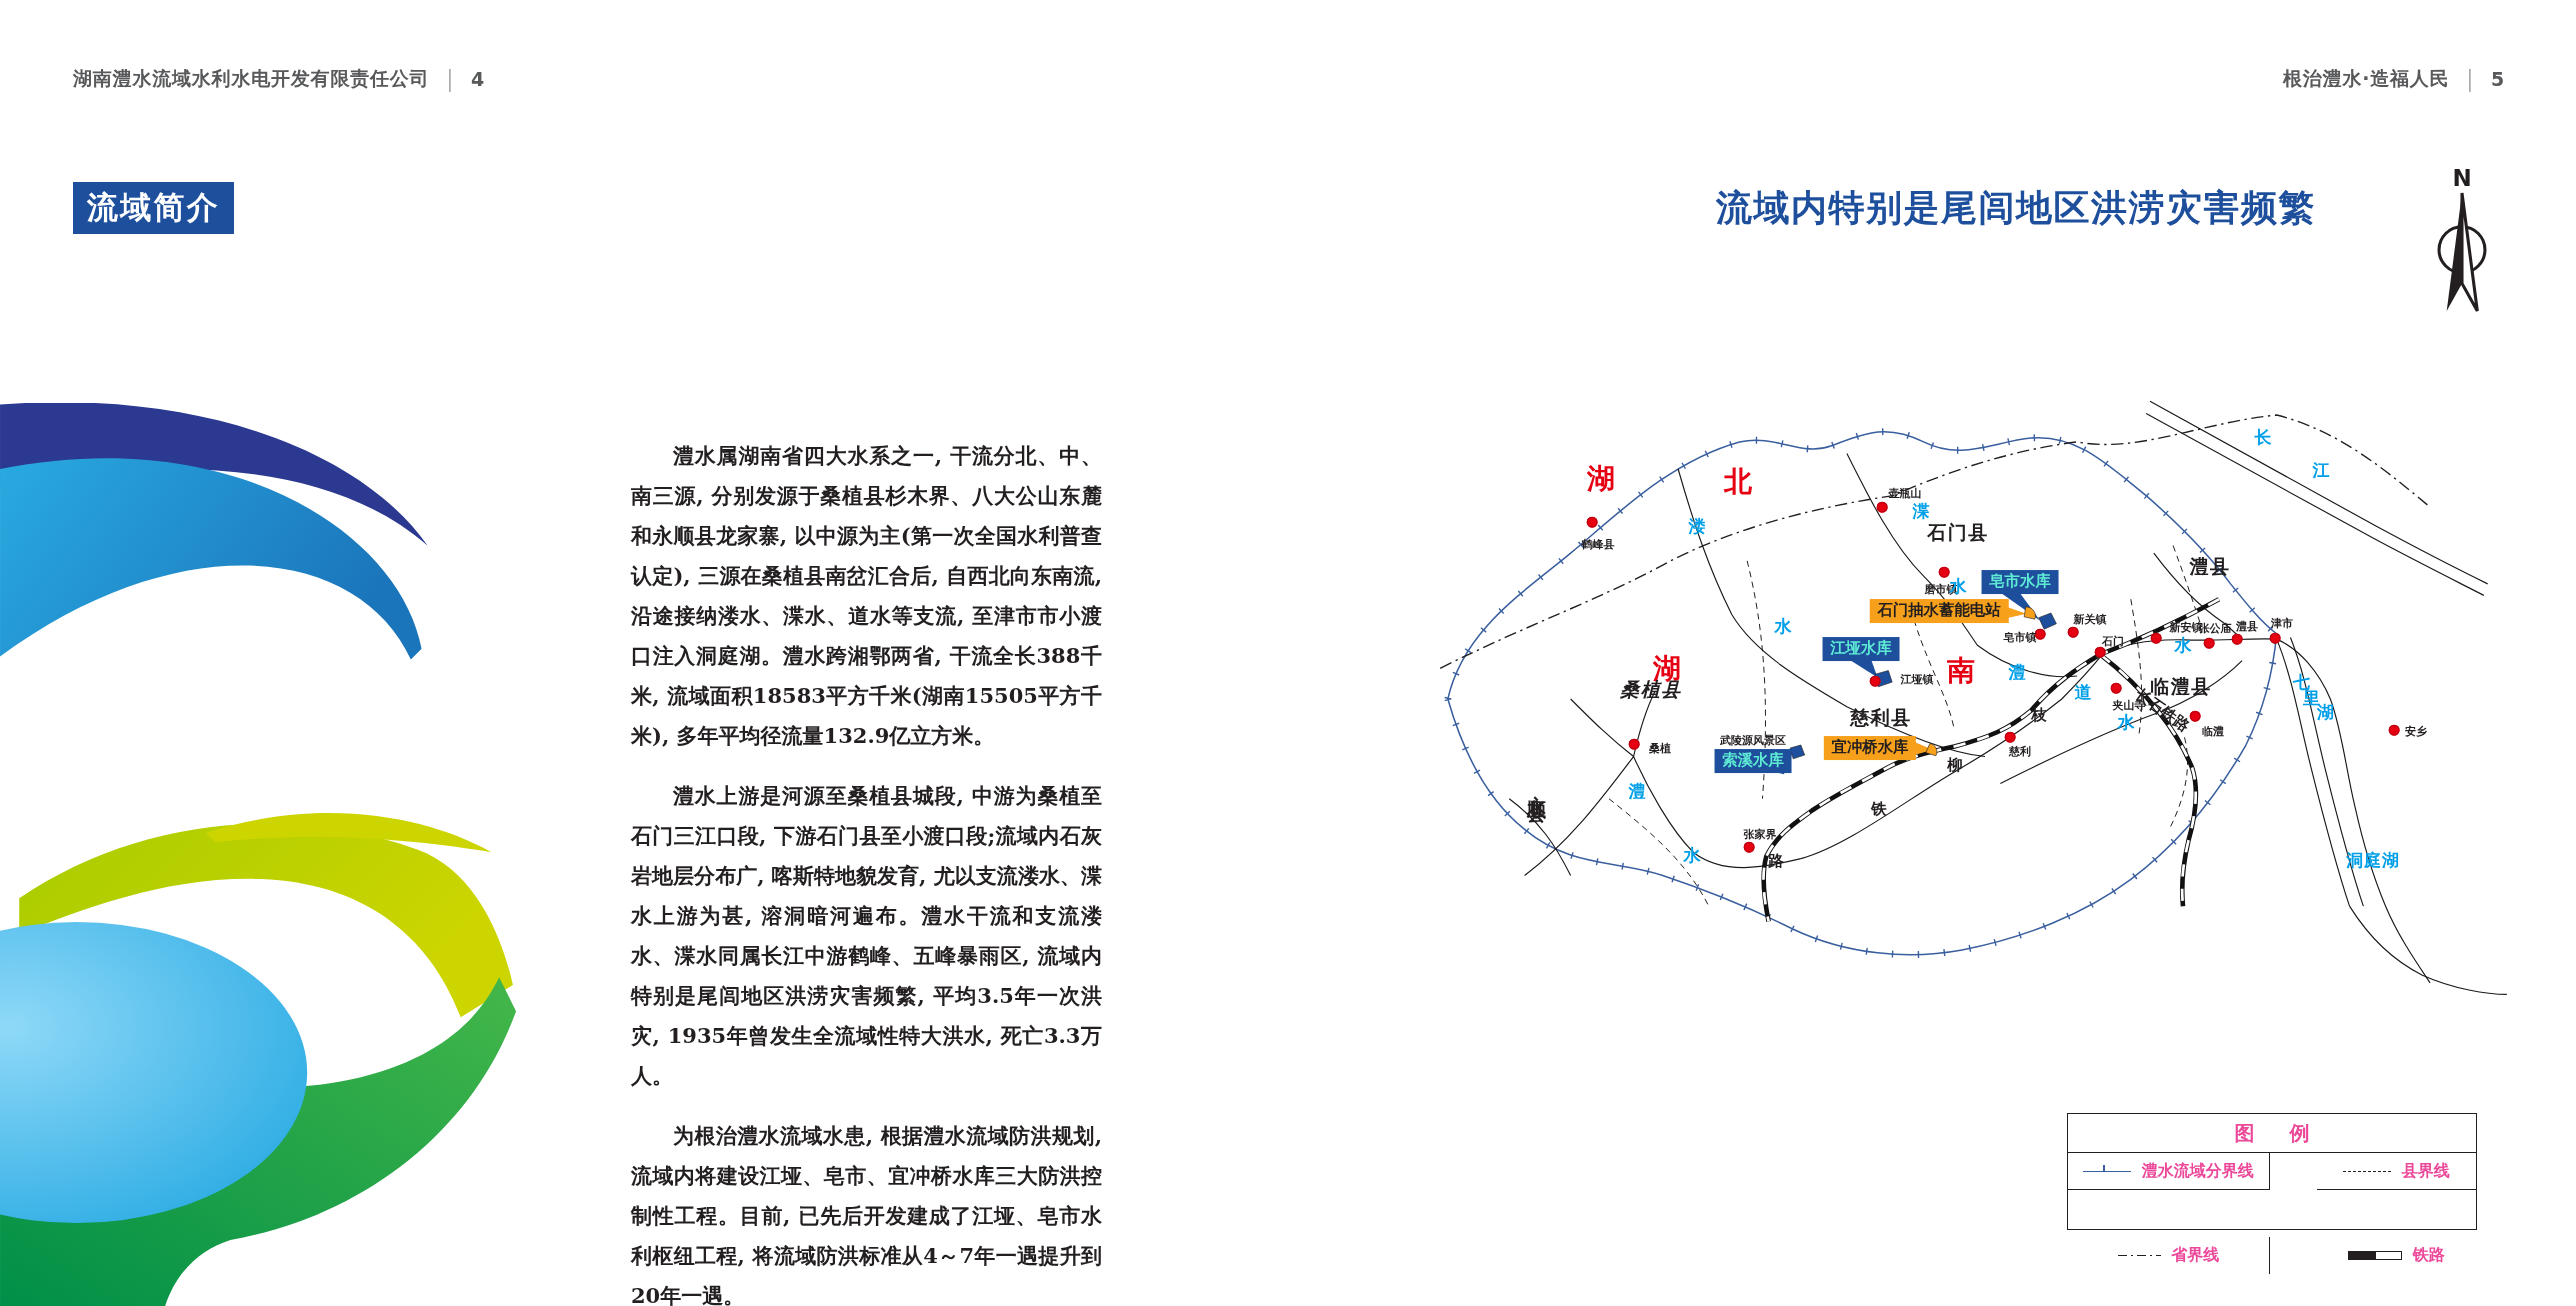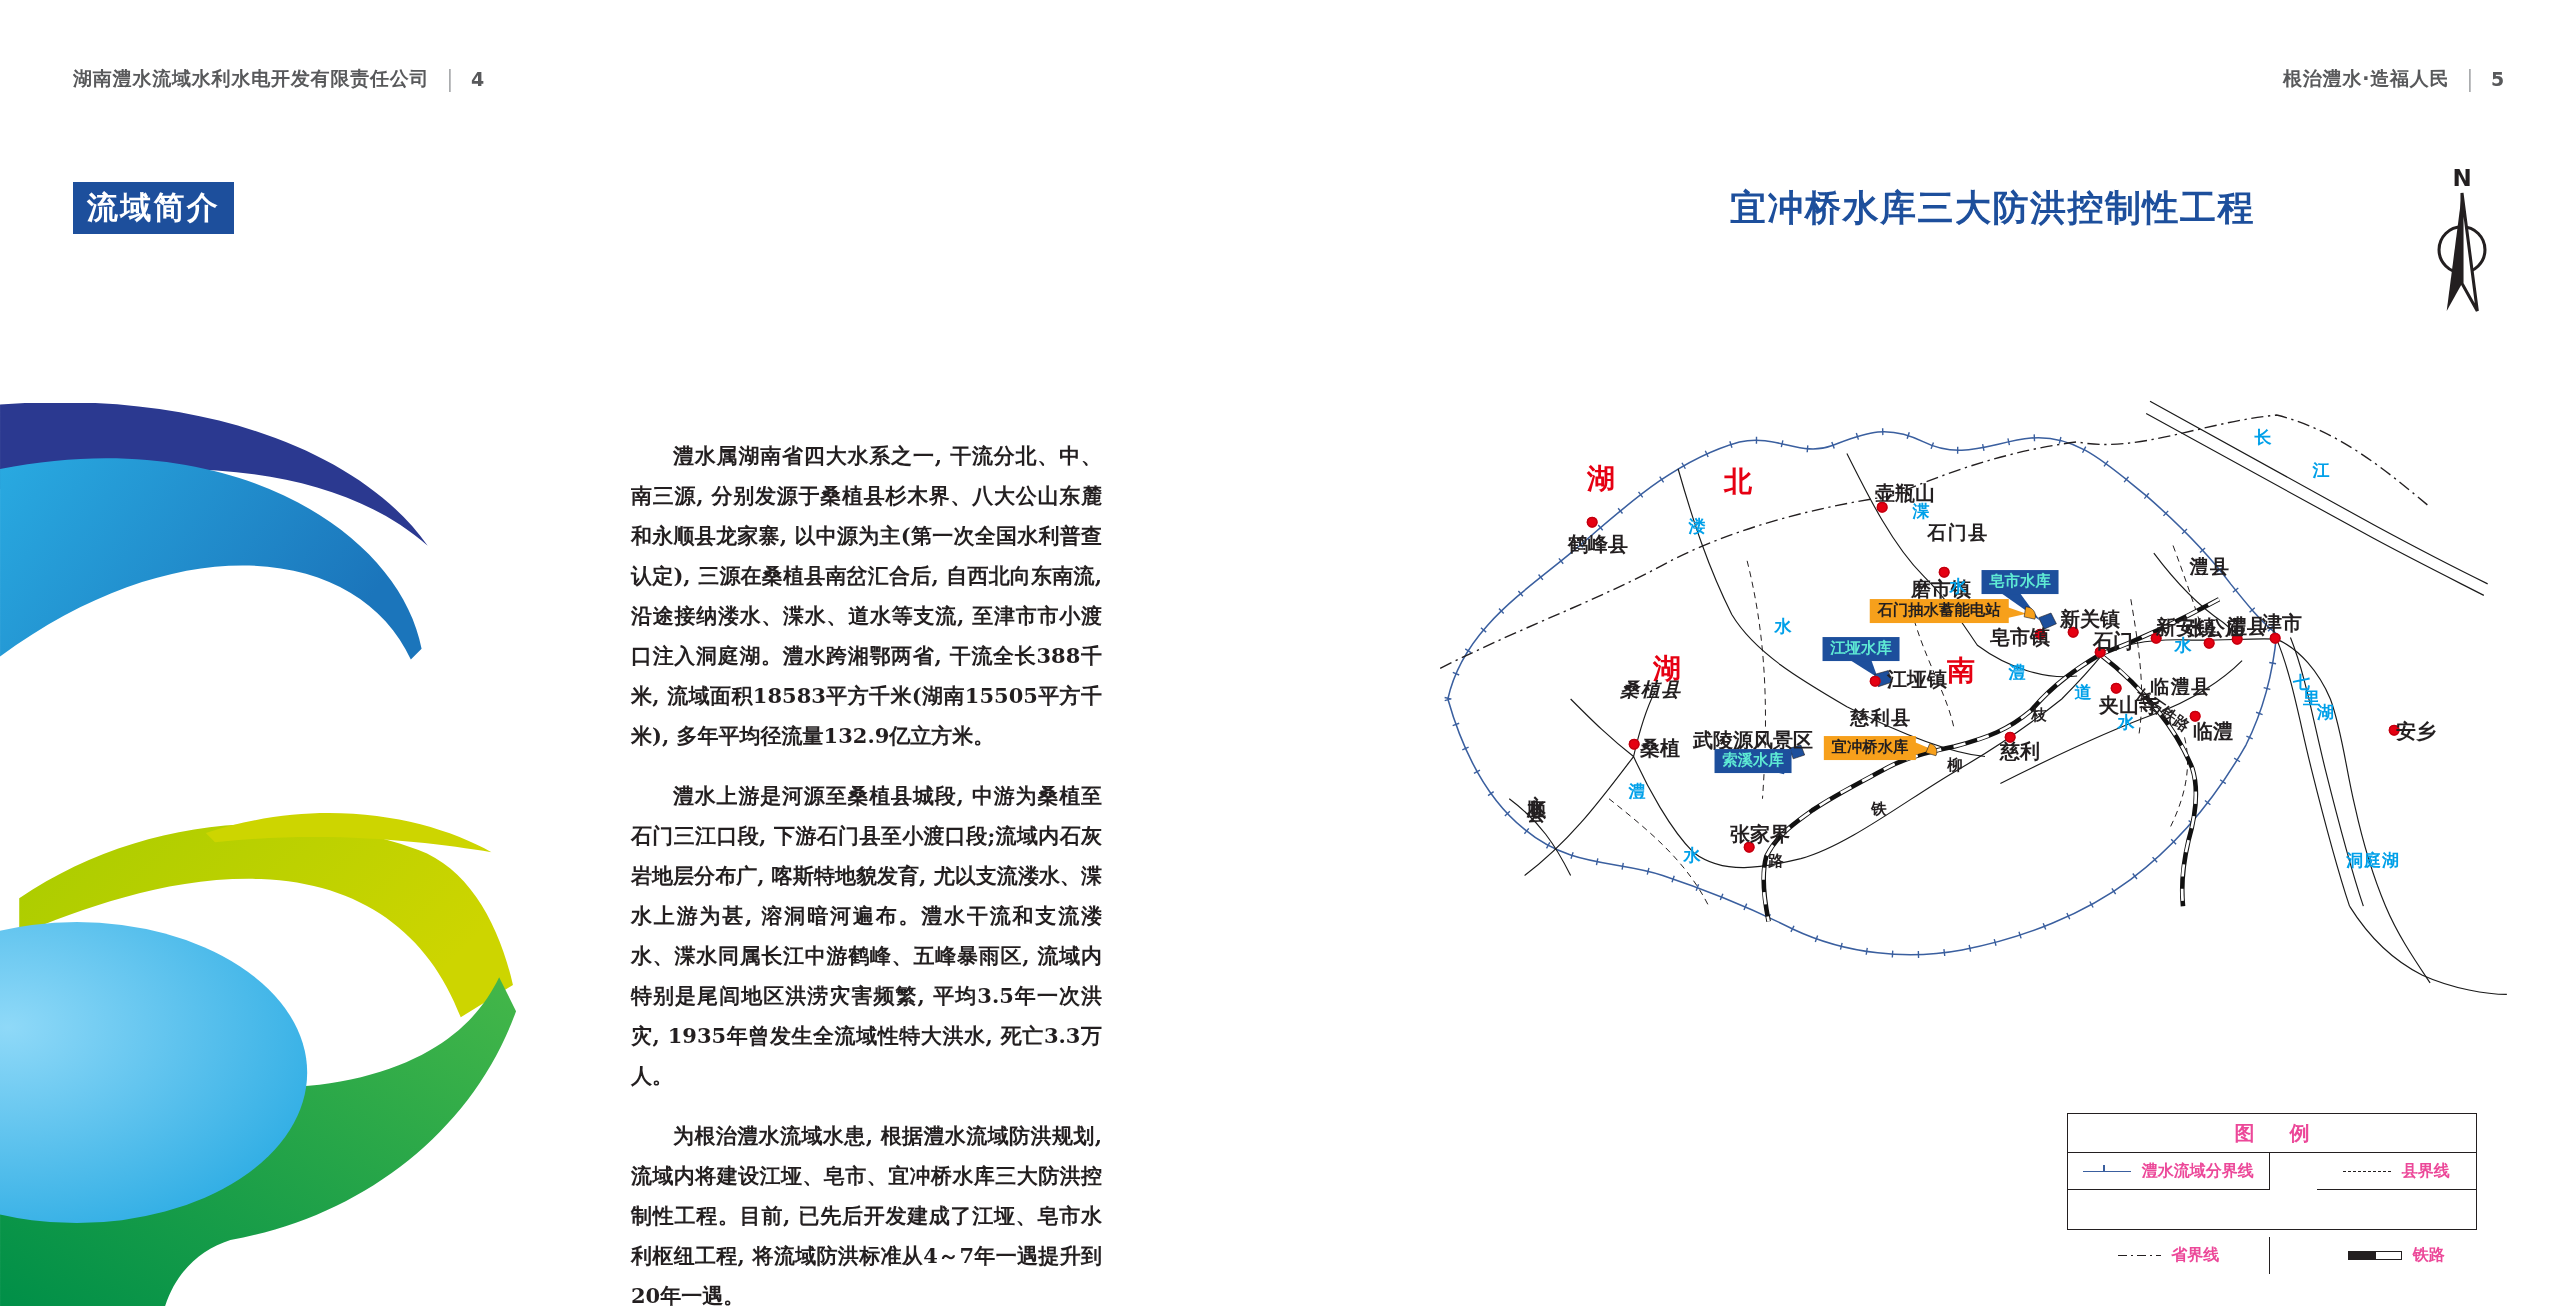--- a/index.html
+++ b/index.html
@@ -29,21 +29,21 @@
   
   #map{position:absolute;left:1417px;top:369px;width:1090px;height:706px;}
   #map svg{position:absolute;left:0;top:0;}
   #map-labels{position:absolute;left:0;top:0;width:100%;height:100%;}
   .dot{position:absolute;width:10.7px;height:10.7px;background:#e60012;border-radius:50%;
        transform:translate(-50%,-50%);box-shadow:inset 0 0 0 1.5px #c00010;}
   .ml{position:absolute;transform:translate(-50%,-50%);white-space:nowrap;font-weight:bold;
       line-height:1;color:#231f20;}
   .ml.prov{color:#e60012;font-size:28px;}
   .ml.county{font-size:19px;letter-spacing:1.5px;}
-  .ml.town{font-size:20px;}
+  .ml.town{font-size:11px;}
   .ml.river{color:#00a0e9;font-size:17px;}
   .ml.lake{color:#00a0e9;font-size:17px;letter-spacing:0.8px;}
   .ml.rail{font-size:15.4px;}
   .ml.vert{writing-mode:vertical-rl;transform:translate(-50%,-50%);letter-spacing:4.6px;}
   .mbox{position:absolute;transform:translate(-50%,-50%);padding:3.1px 7.7px;font-weight:bold;
         font-size:15.4px;white-space:nowrap;line-height:1.15;}
   .mbox.blue{background:#1d4f9c;color:#5eead4;}
   .mbox.orange{background:#f7a01b;color:#231f20;}
   
   #legend{position:absolute;left:2067px;top:1113px;width:408px;height:115px;
@@ -109,21 +109,21 @@
              C615,950 470,1060 300,1090 C262,1102 230,1130 215,1176 L0,1176 Z" fill="url(#ggreen)"></path>
     <ellipse cx="100" cy="872" rx="300" ry="196" fill="url(#gsky)"></ellipse>
   </svg>
 
   <div id="article">
     <p>澧水属湖南省四大水系之一, 干流分北、中、南三源, 分别发源于桑植县杉木界、八大公山东麓和永顺县龙家寨, 以中源为主(第一次全国水利普查认定), 三源在桑植县南岔汇合后, 自西北向东南流, 沿途接纳溇水、渫水、道水等支流, 至津市市小渡口注入洞庭湖。澧水跨湘鄂两省, 干流全长388千米, 流域面积18583平方千米(湖南15505平方千米), 多年平均径流量132.9亿立方米。</p>
     <p>澧水上游是河源至桑植县城段, 中游为桑植至石门三江口段, 下游石门县至小渡口段;流域内石灰岩地层分布广, 喀斯特地貌发育, 尤以支流溇水、渫水上游为甚, 溶洞暗河遍布。澧水干流和支流溇水、渫水同属长江中游鹤峰、五峰暴雨区, 流域内特别是尾闾地区洪涝灾害频繁, 平均3.5年一次洪灾, 1935年曾发生全流域性特大洪水, 死亡3.3万人。</p>
     <p>为根治澧水流域水患, 根据澧水流域防洪规划, 流域内将建设江垭、皂市、宜冲桥水库三大防洪控制性工程。目前, 已先后开发建成了江垭、皂市水利枢纽工程, 将流域防洪标准从4～7年一遇提升到20年一遇。</p>
   </div>
 
-  <div id="map-title">宜冲桥水库三大防洪控制性工程</div>
+  <div id="map-title">流域内特别是尾闾地区洪涝灾害频繁</div>
 
   <div id="compass">
     <div class="n">N</div>
     <svg width="74" height="134" viewBox="0 0 96 175">
       <circle cx="48" cy="78" r="30" fill="none" stroke="#231f20" stroke-width="4"></circle>
       <polygon points="48,4 28,158 48,122" fill="#231f20"></polygon>
       <polygon points="48,4 68,158 48,122" fill="#ffffff" stroke="#231f20" stroke-width="4"></polygon>
     </svg>
   </div>
 

